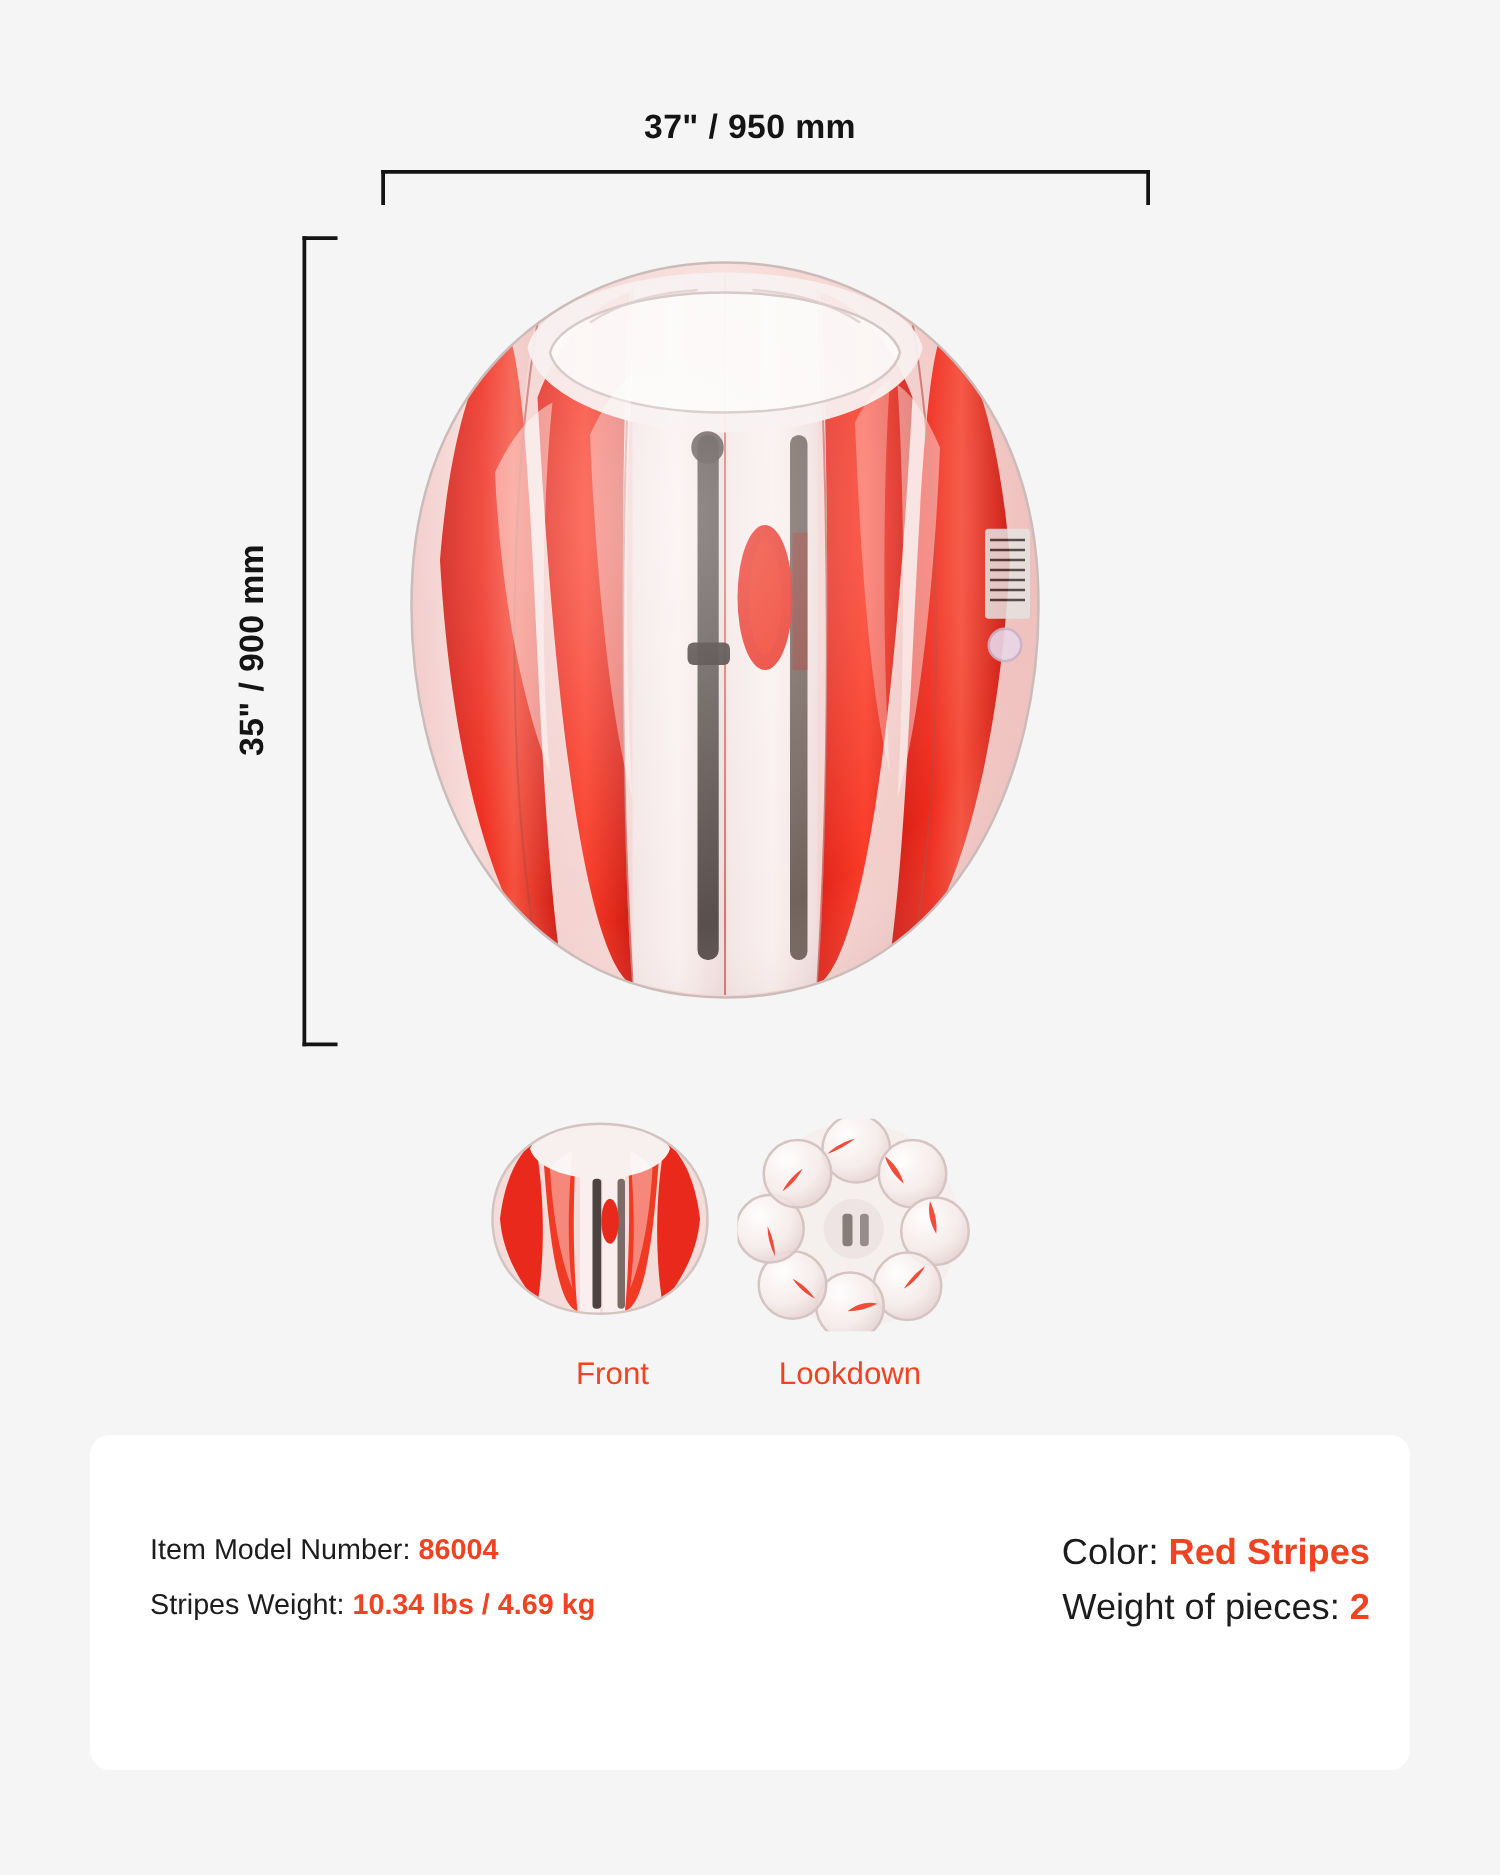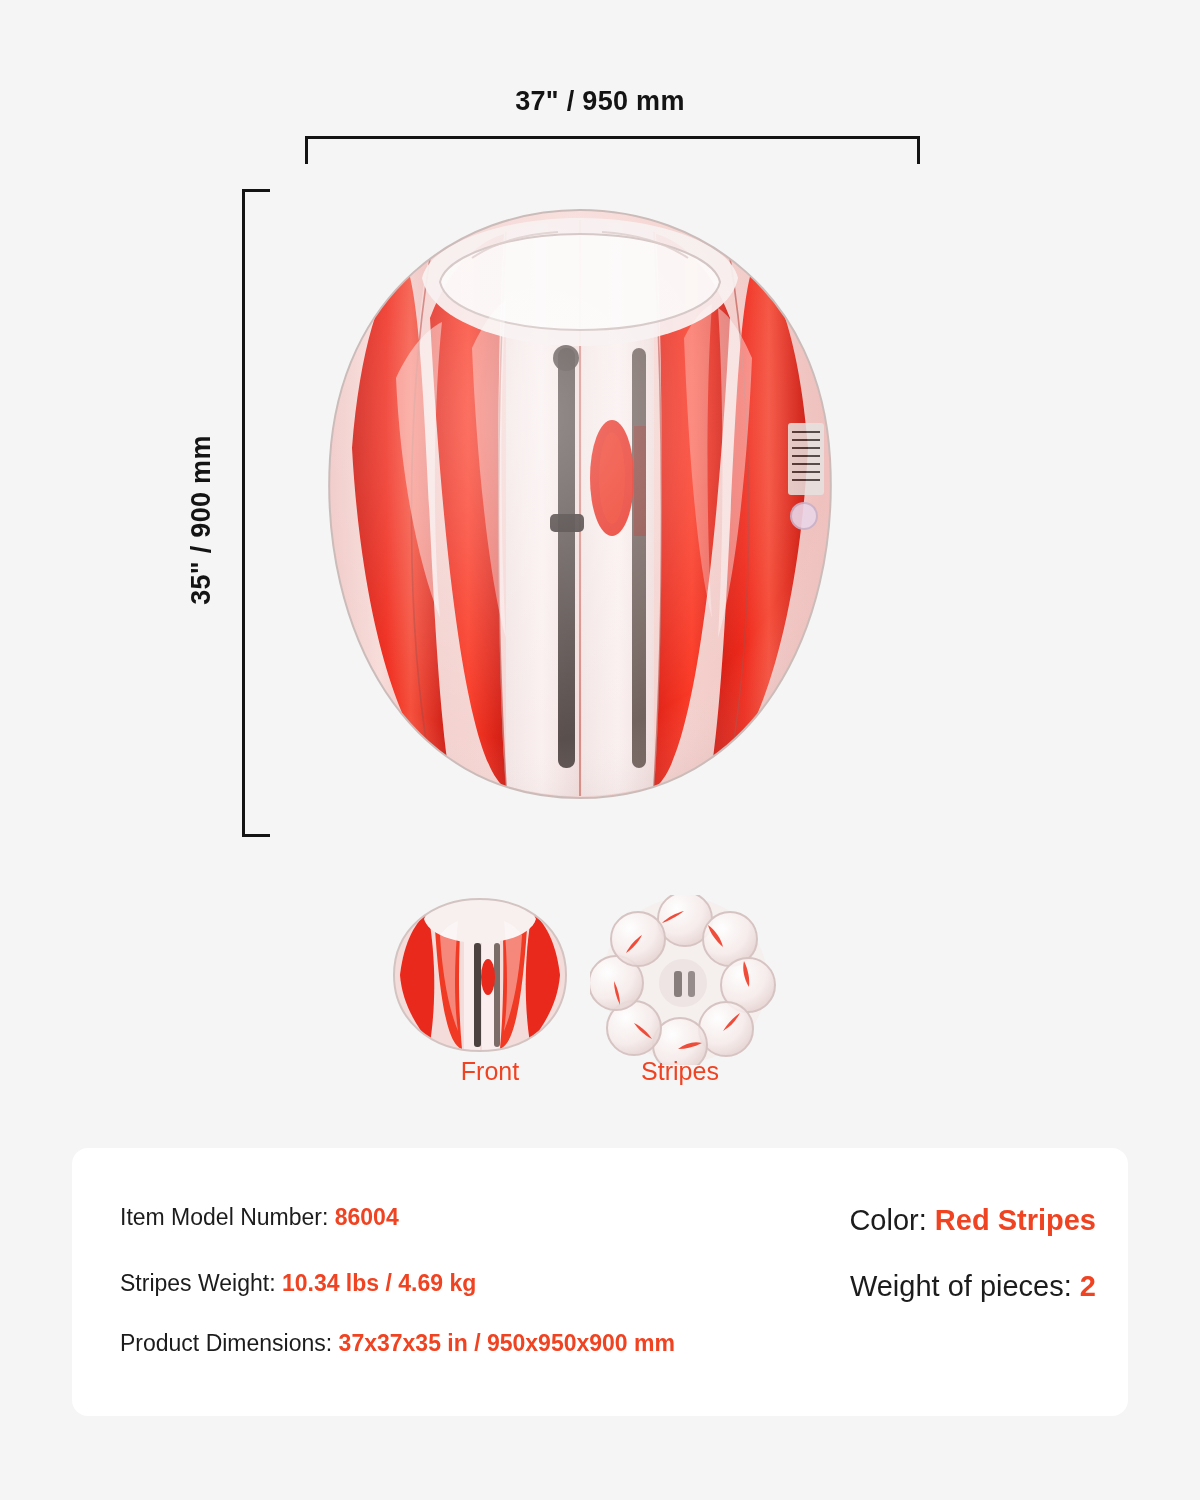--- a/index.html
+++ b/index.html
@@ -118,21 +118,21 @@
   .thumb {
     position: absolute;
     top: 0;
     width: 180px;
     height: 160px;
   }
   .thumb.front { left: 0; }
   .thumb.lookdown { left: 200px; }
   .thumb-caption {
     position: absolute;
-    top: 1057px;
+    top: 1085px;
     font-size: 25px;
     color: #ef4322;
     text-align: center;
     width: 200px;
   }
   .thumb-caption.front { left: 390px; }
   .thumb-caption.lookdown { left: 580px; }
 
   
   .spec-card {
@@ -148,21 +148,21 @@
     position: absolute;
     font-size: 23px;
     color: #1c1c1c;
     white-space: nowrap;
   }
   .spec-left  { left: 48px; }
   .spec-val {
     color: #ef4322;
     font-weight: bold;
   }
-  .r1 { top: 56px; }
+  .r1 { top: 78px; }
   .r2 { top: 122px; }
   .r3 { top: 182px; }
 
   .spec-right {
     position: absolute;
     right: 32px;
     text-align: right;
     font-size: 29px;
     color: #1c1c1c;
     white-space: nowrap;
@@ -370,38 +370,34 @@
           </g>
           <circle cx="93" cy="88" r="24" fill="#ece2e1" opacity="0.9"></circle>
           <rect x="84" y="76" width="8" height="26" rx="3" fill="#5b5250" opacity="0.7"></rect>
           <rect x="98" y="76" width="7" height="26" rx="3" fill="#5b5250" opacity="0.6"></rect>
         </g>
       </svg>
     </div>
   </div>
 
   <div class="thumb-caption front">Front</div>
-  <div class="thumb-caption lookdown">Stripes</div>
+  <div class="thumb-caption lookdown">Lookdown</div>
 
   <div class="spec-card">
 
     <div class="spec-row spec-left r1">
       <span>Item Model Number:</span>
       <span class="spec-val">86004</span>
     </div>
 
     <div class="spec-row spec-left r2">
       <span>Stripes Weight:</span>
       <span class="spec-val">10.34 lbs / 4.69 kg</span>
     </div>
 
-    <div class="spec-row spec-left r3">
-      <span>Product Dimensions:</span>
-      <span class="spec-val">37x37x35 in / 950x950x900 mm</span>
-    </div>
 
     <div class="spec-right r1">
       <span>Color:</span>
       <span class="spec-val">Red Stripes</span>
     </div>
 
     <div class="spec-right r2">
       <span>Weight of pieces:</span>
       <span class="spec-val">2</span>
     </div>

